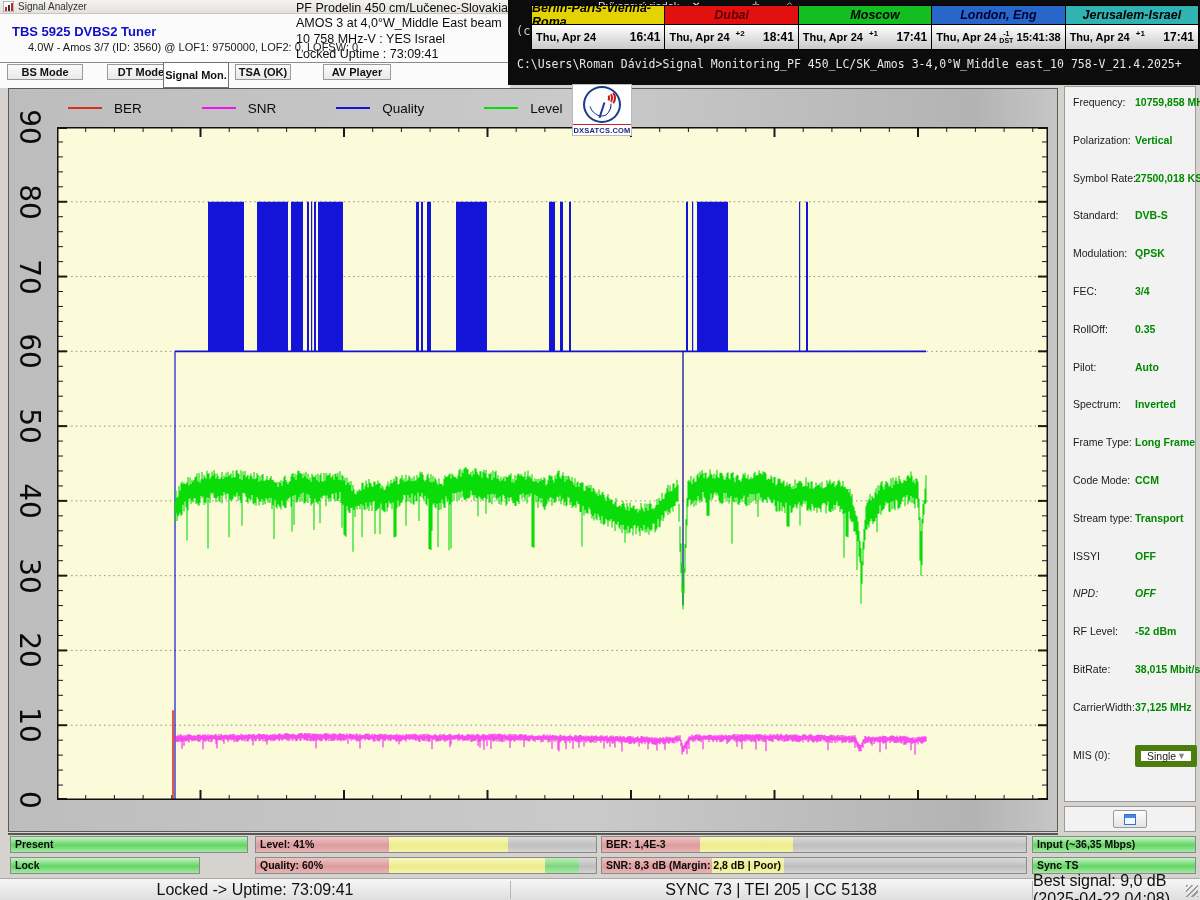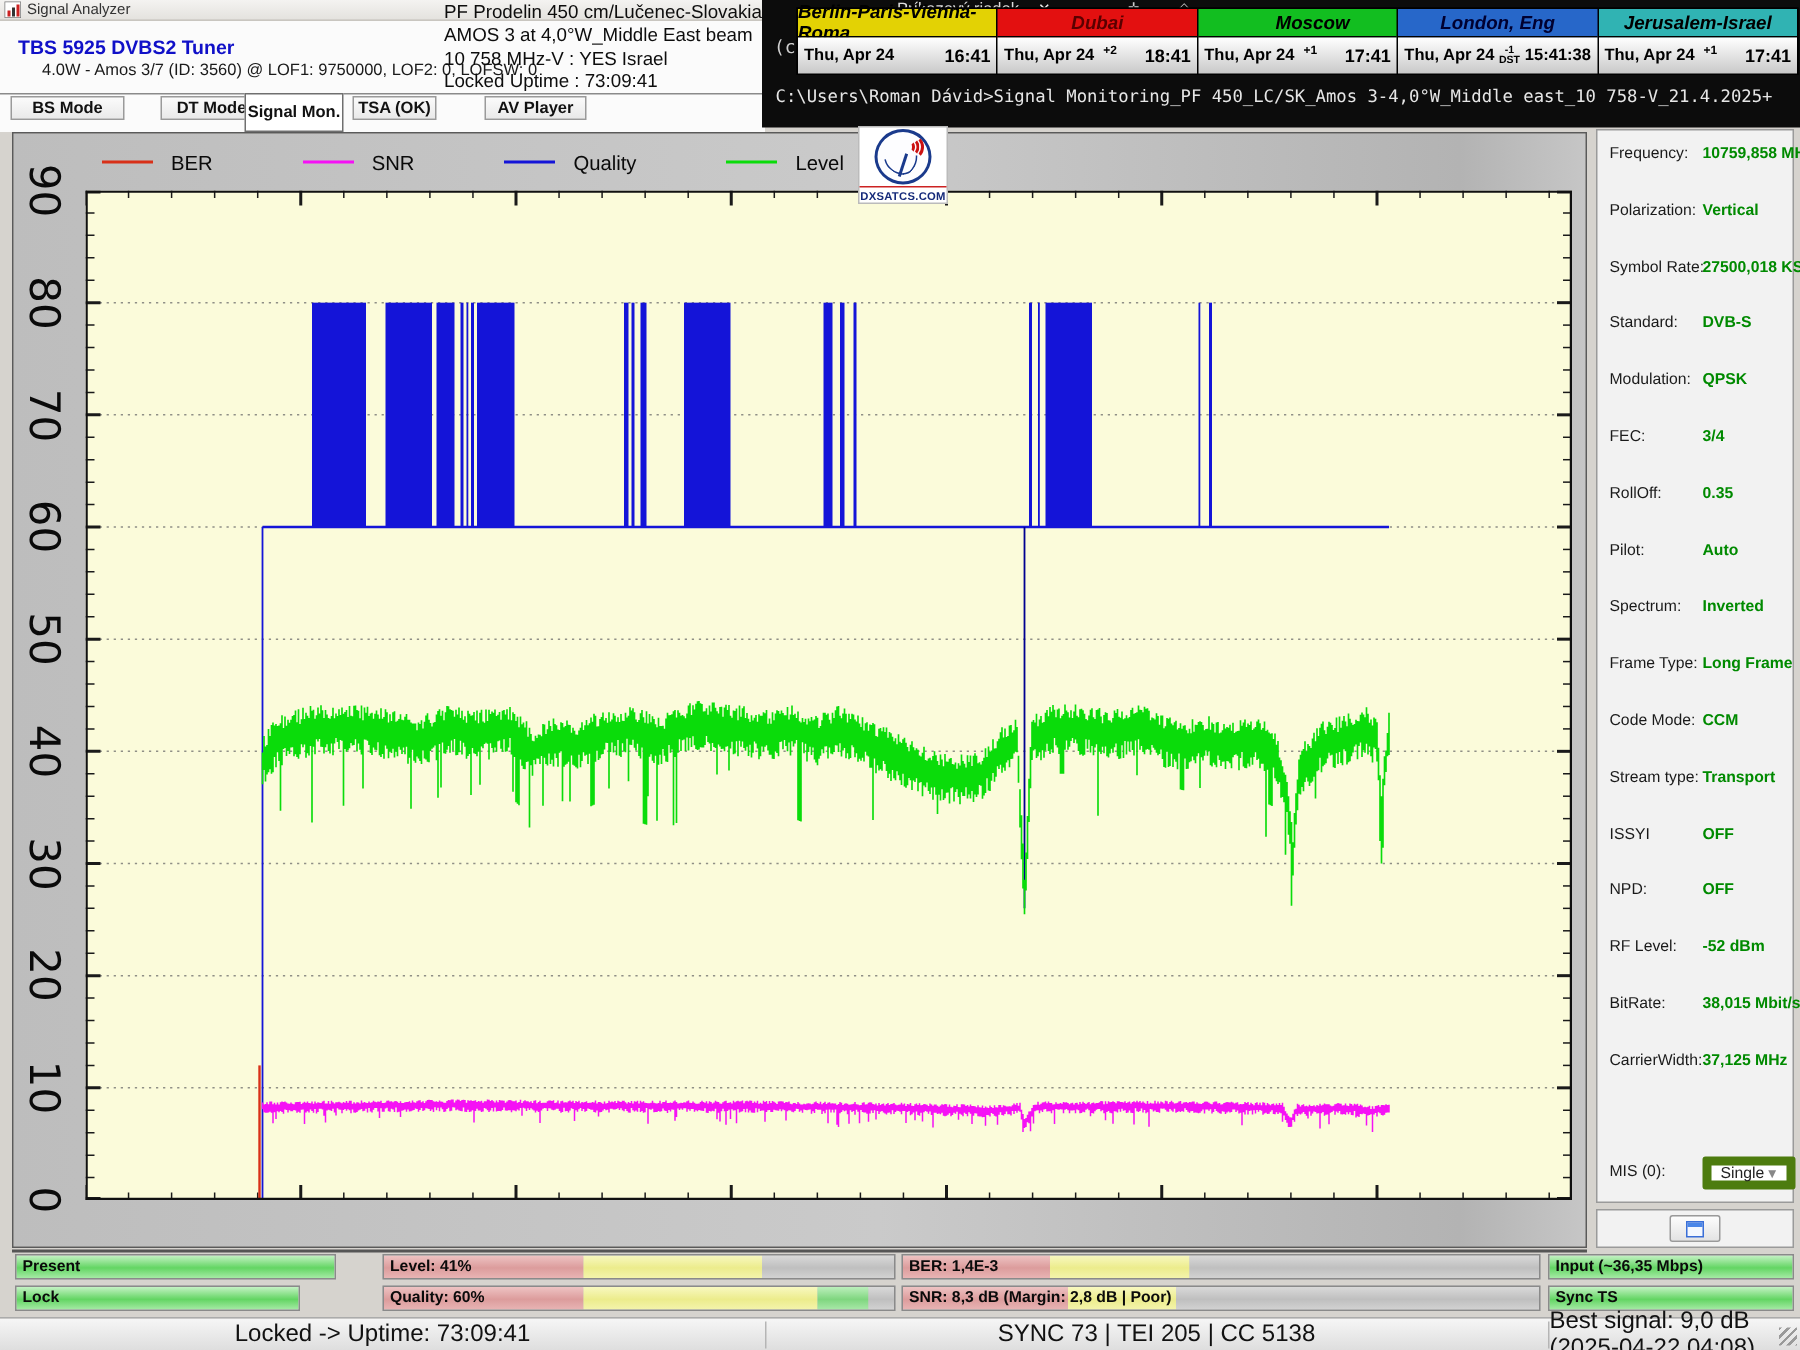--- a/index.html
+++ b/index.html
@@ -57,21 +57,21 @@
   #logo .lbl { font-size:7.5px; font-weight:bold; color:#152A7A; margin-top:1px; letter-spacing:0.2px; border-top:1px solid #CC2222; padding-top:1px; }
 
   #plot-wrap { left:57px; top:127px; width:991px; height:673px; }
   .ylab { position:absolute; width:44px; height:44px; display:flex; align-items:center; justify-content:center; font-size:28px; color:#0a0a0a; transform:rotate(90deg); font-family:"DejaVu Sans", sans-serif; }
 
   
   #sidebar { left:1064px; top:86px; width:132px; height:716px; background:#F2F2F2; border:1px solid #9a9a9a; }
   .sb-row { position:absolute; left:8px; width:118px; height:16px; display:flex; }
   .sb-label { font-size:10.5px; color:#1a1a1a; white-space:nowrap; }
   .sb-value { font-size:10.5px; font-weight:bold; color:#008A00; white-space:nowrap; position:absolute; left:62px; }
-  #mis-row { position:absolute; left:8px; top:688px; width:118px; display:flex; align-items:center; }
+  #mis-row { position:absolute; left:8px; top:662px; width:118px; display:flex; align-items:center; }
   #mis-select { position:absolute; left:62px; top:-4px; width:62px; height:22px; background:#FFF; border:6px solid #4d7c0f; font-size:10.5px; color:#222; display:flex; align-items:center; padding-left:6px; border-radius:2px; }
   #mis-select .chev { margin-left:auto; margin-right:5px; color:#888; font-size:9px; }
   #side-btn-panel { left:1064px; top:806px; width:132px; height:26px; background:#F2F2F2; border:1px solid #9a9a9a; display:flex; align-items:center; justify-content:center; }
   #side-btn { width:34px; height:18px; background:linear-gradient(#FDFDFD,#E3E3E3); border:1px solid #9a9a9a; border-radius:2px; display:flex; align-items:center; justify-content:center; }
   #side-btn .ic { width:12px; height:11px; border:1px solid #3A6FD8; background:linear-gradient(#4A86E8 0 3px,#F4F8FF 3px); }
 
   
   .meter { position:absolute; height:17px; border:1px solid #8a8a8a; background:#C6C6C6; overflow:hidden; box-shadow:inset 0 1px 1px rgba(255,255,255,.5); }
   .meter .seg { position:absolute; top:0; bottom:0; }
   .meter .mlabel { position:absolute; left:4px; top:1px; font-size:10.5px; font-weight:bold; color:#0a0a0a; white-space:nowrap; z-index:2; }
@@ -460,21 +460,21 @@
         <span class="sb-value">CCM</span>
       </div>
       <div class="sb-row" style="top: 424.8px;">
         <span class="sb-label">Stream type:</span>
         <span class="sb-value">Transport</span>
       </div>
       <div class="sb-row" style="top: 462.6px;">
         <span class="sb-label">ISSYI</span>
         <span class="sb-value">OFF</span>
       </div>
-      <div class="sb-row" style="top: 500.4px;">
+      <div class="sb-row" style="top: 500.4px; font-style: italic;">
         <span class="sb-label">NPD:</span>
         <span class="sb-value">OFF</span>
       </div>
       <div class="sb-row" style="top: 538.2px;">
         <span class="sb-label">RF Level:</span>
         <span class="sb-value">-52 dBm</span>
       </div>
       <div class="sb-row" style="top: 576px;">
         <span class="sb-label">BitRate:</span>
         <span class="sb-value">38,015 Mbit/s</span>
@@ -492,21 +492,21 @@
     </div>
   </div>
 </div>
 <div class="abs" id="side-btn-panel">
   <div id="side-btn">
       <div class="ic"></div>
     </div>
 </div>
 
 <div id="meters-host">
-    <div class="meter" style="left: 10px; top: 836px; width: 214px;">
+    <div class="meter" style="left: 10px; top: 836px; width: 238px;">
       <div class="seg solid" style="left:0;width:100%"></div>
       <div class="mlabel">Present</div>
     </div>
     <div class="meter" style="left: 255px; top: 836px; width: 342px;">
       <div class="seg pink" style="left:0%;width:39%"></div>
       <div class="seg yellow" style="left:39%;width:35%"></div>
       <div class="seg track" style="left:74%;width:26%"></div>
       <div class="mlabel">Level: 41%</div>
     </div>
     <div class="meter" style="left: 601px; top: 836px; width: 426px;">

